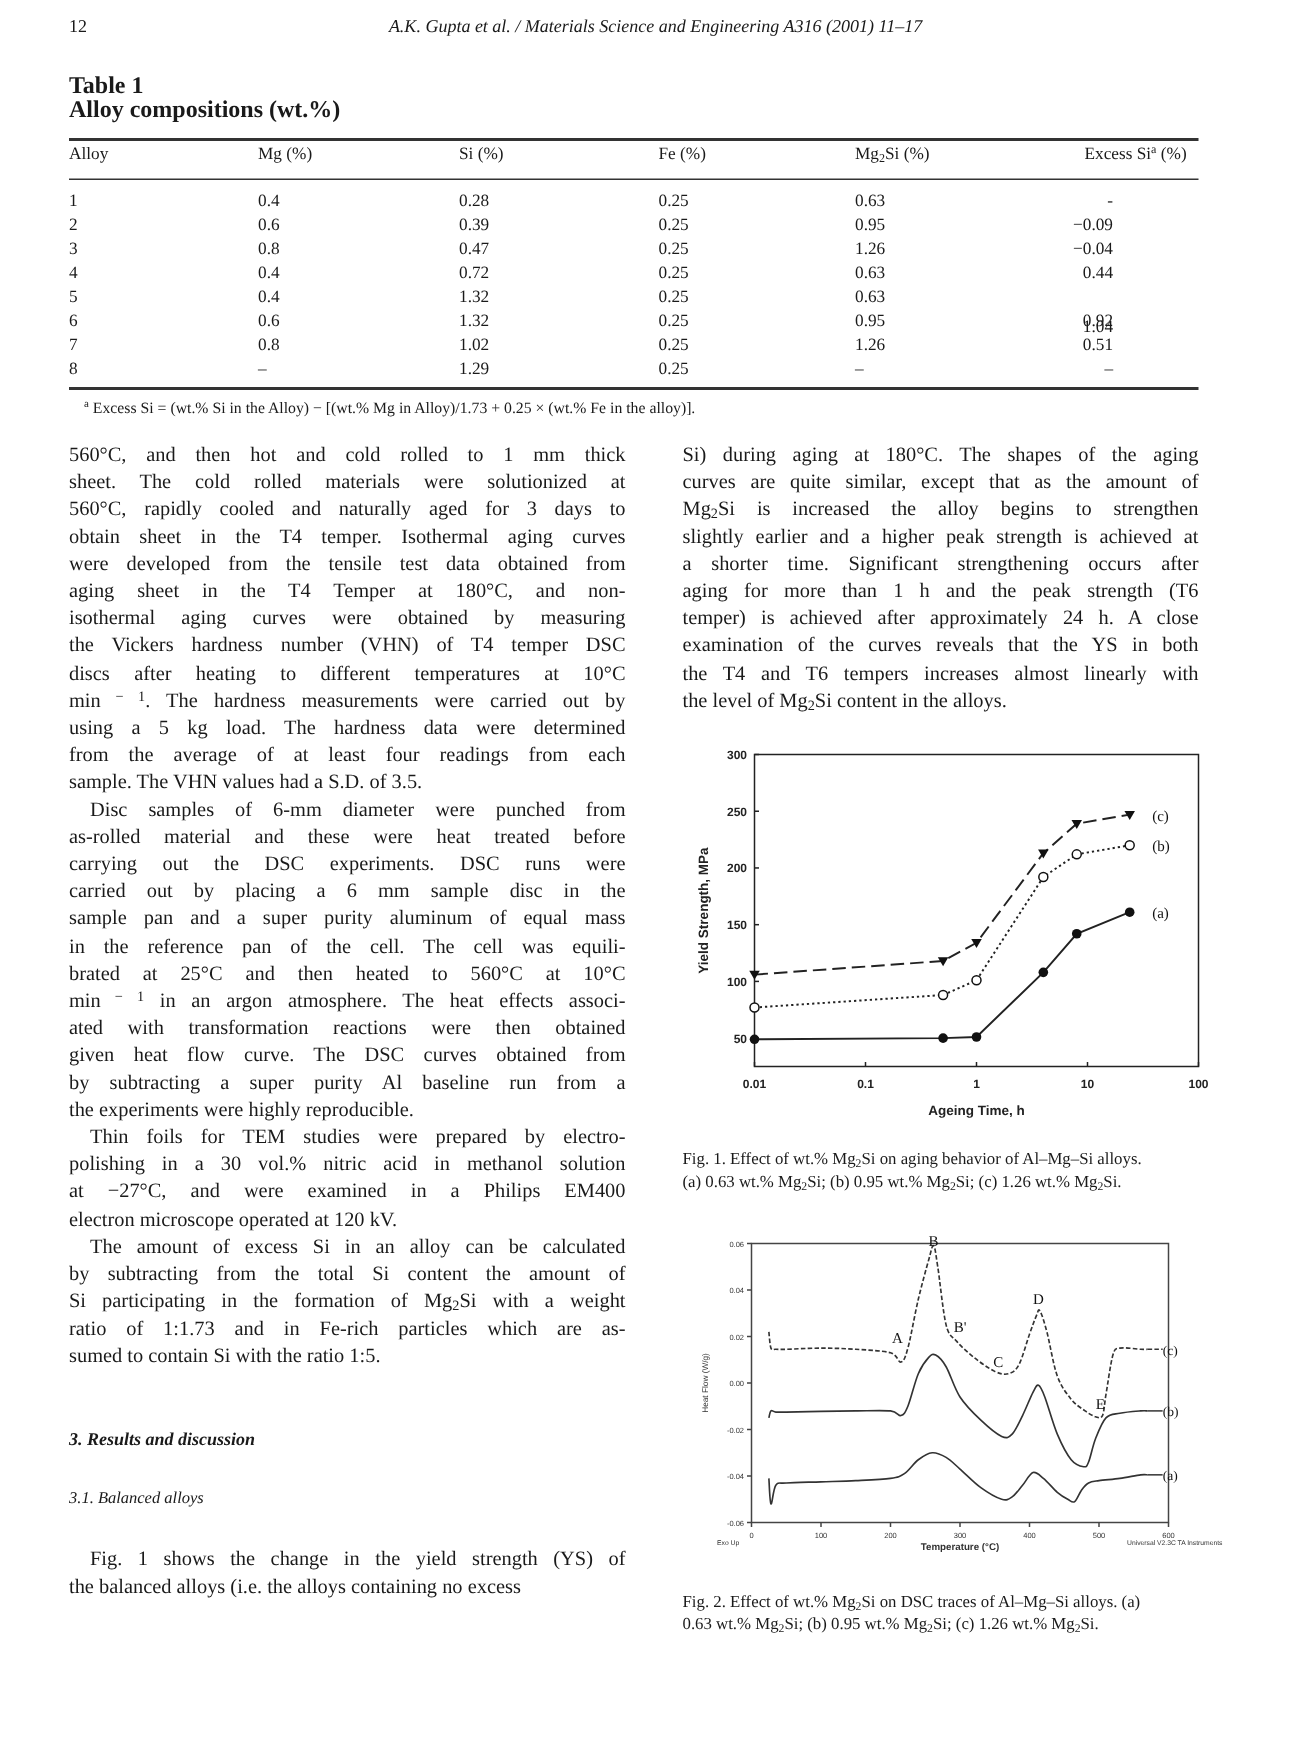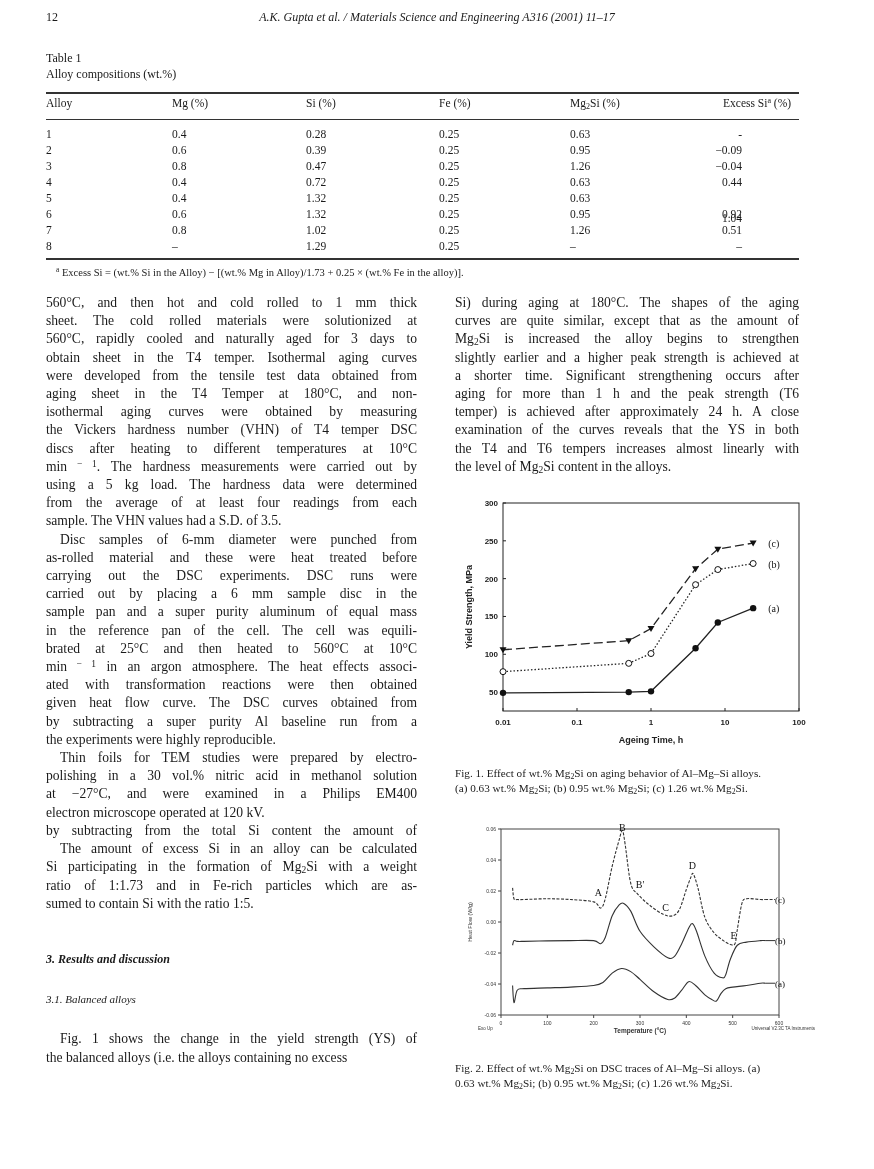--- a/index.html
+++ b/index.html
@@ -1,21 +1,21 @@
 <!DOCTYPE html>
 <html><head>
 <meta charset="utf-8">
 <style>
   html, body { margin:0; padding:0; background:#ffffff; }
   body { width:874px; height:1169px; position:relative; overflow:hidden;
          font-family:"Liberation Serif","DejaVu Serif",serif; color:#1a1a1a; }
   .abs { position:absolute; }
   .hdr-page { left:46px; top:10px; font-size:12px; }
   .hdr-journal { left:0; width:874px; top:10px; text-align:center; font-size:12px; font-style:italic; }
-  .tbl-label { left:46px; top:50px; font-size:12px; line-height:16px; }
+  .tbl-label { left:46px; top:50px; font-size:16px; line-height:16px;font-weight:bold; }
   .rule { position:absolute; left:46px; width:753px; background:#333; }
   .tcell { position:absolute; font-size:11.5px; }
   .trow { position:absolute; left:0; width:850px; height:14px; }
   .footnote { left:56px; top:267px; font-size:10.5px; }
   .col { position:absolute; font-size:13.6px; line-height:18.2px; text-align:justify; }
   .justline { display:block; text-align:justify; text-align-last:justify; white-space:nowrap; }
   .lastline { display:block; text-align:left; white-space:nowrap; }
   .h-sec { font-weight:bold; font-size:12px;font-style:italic; }
   .h-sub { font-style:italic; font-size:11px; }
   .caption { position:absolute; font-size:11.2px; line-height:14.5px; }
@@ -143,22 +143,22 @@
       <span class="justline">by subtracting a super purity Al baseline run from a</span>
       <span class="lastline">the experiments were highly reproducible.</span>
     </div>
   <div id="p3">
       <span class="justline" style="padding-left: 14px;">Thin foils for TEM studies were prepared by electro-</span>
       <span class="justline">polishing in a 30 vol.% nitric acid in methanol solution</span>
       <span class="justline">at −27°C, and were examined in a Philips EM400</span>
       <span class="lastline">electron microscope operated at 120 kV.</span>
     </div>
   <div id="p4">
+      <span class="justline" style="padding-left: 14px;">The amount of excess Si in an alloy can be calculated</span>
       <span class="justline">by subtracting from the total Si content the amount of</span>
-      <span class="justline" style="padding-left: 14px;">The amount of excess Si in an alloy can be calculated</span>
       <span class="justline">Si participating in the formation of Mg<sub>2</sub>Si with a weight</span>
       <span class="justline">ratio of 1:1.73 and in Fe-rich particles which are as-</span>
       <span class="lastline">sumed to contain Si with the ratio 1:5.</span>
     </div>
   <div style="height:37px;"></div>
   <div class="h-sec">3. Results and discussion</div>
   <div style="height:22px;"></div>
   <div class="h-sub">3.1. Balanced alloys</div>
   <div style="height:22px;"></div>
   <div id="p5">

